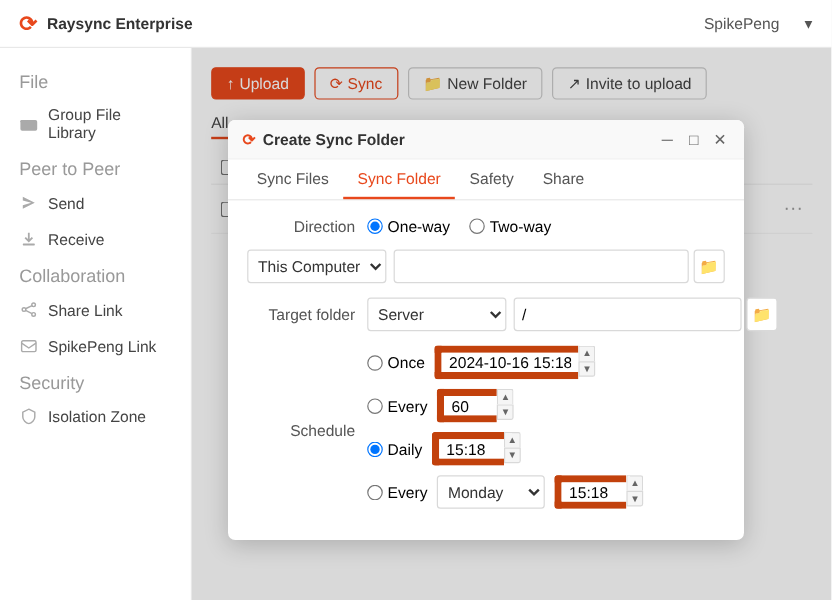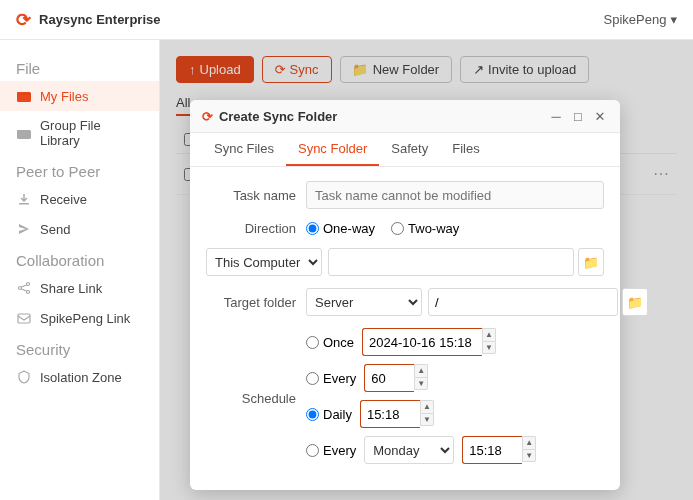--- a/index.html
+++ b/index.html
@@ -2,21 +2,21 @@
 <html><head>
   <meta charset="utf-8">
   <style>
     * { box-sizing: border-box; margin: 0; padding: 0; font-family: -apple-system, BlinkMacSystemFont, 'Segoe UI', Arial, sans-serif; font-size: 13px; }
     body { background: #f5f5f5; width: 693px; height: 500px; overflow: hidden; }
 
     
     .topbar { background: #fff; height: 40px; display: flex; align-items: center; justify-content: space-between; padding: 0 16px; border-bottom: 1px solid #e8e8e8; }
     .topbar-logo { display: flex; align-items: center; gap: 8px; font-weight: 600; font-size: 15px; color: #333; }
     .logo-icon { color: #e8481c; font-size: 18px; }
-    .topbar-user { font-size: 13px; color: #555; display: flex; align-items: center; gap: 4px; }
+    .topbar-user { font-size: 13px; color: #555; display: flex; align-items: center; gap: 21px; }
 
     
     .layout { display: flex; height: calc(500px - 40px); }
 
     
     .sidebar { width: 160px; background: #fff; border-right: 1px solid #e8e8e8; padding: 12px 0; flex-shrink: 0; }
     .sidebar-section-label { font-size: 15px; color: #999; padding: 8px 16px 4px; }
     .sidebar-item { display: flex; align-items: center; gap: 8px; padding: 7px 16px; cursor: pointer; color: #444; }
     .sidebar-item.active { background: #fef0eb; color: #e8481c; }
     .sidebar-item .si-icon { width: 16px; height: 16px; display: flex; align-items: center; justify-content: center; font-size: 14px; }
@@ -53,21 +53,21 @@
     .form-input { flex: 1; height: 28px; border: 1px solid #d9d9d9; border-radius: 3px; padding: 0 8px; font-size: 13px; color: #aaa; background: #fafafa; }
     .radio-group { display: flex; gap: 16px; align-items: center; }
     .radio-item { display: flex; align-items: center; gap: 4px; cursor: pointer; }
     .select-group { display: flex; gap: 6px; align-items: center; flex: 1; }
     .form-select { height: 28px; border: 1px solid #d9d9d9; border-radius: 3px; padding: 0 4px; font-size: 13px; color: #333; background: #fff; cursor: pointer; }
     .folder-input-wrap { display: flex; gap: 4px; flex: 1; align-items: center; }
     .folder-input { flex: 1; height: 28px; border: 1px solid #d9d9d9; border-radius: 3px; padding: 0 6px; font-size: 13px; }
     .folder-btn { width: 26px; height: 28px; border: 1px solid #d9d9d9; border-radius: 3px; display: flex; align-items: center; justify-content: center; cursor: pointer; background: #fff; color: #666; }
     .schedule-section { display: flex; flex-direction: column; gap: 8px; }
     .schedule-row { display: flex; align-items: center; gap: 8px; }
-    .time-input { width: 80px; height: 28px; border: 1px solid #c2410c; border-radius: 3px; padding: 0 6px; font-size: 13px; }
+    .time-input { width: 80px; height: 28px; border: 6px solid #c2410c; border-radius: 3px; padding: 0 6px; font-size: 13px; }
     .time-spin { display: flex; flex-direction: column; }
     .spin-btn { border: 1px solid #d9d9d9; background: #f5f5f5; width: 14px; height: 13px; display: flex; align-items: center; justify-content: center; font-size: 8px; cursor: pointer; color: #666; line-height: 1; }
     .spin-btn:first-child { border-radius: 0 2px 0 0; border-bottom: none; }
     .spin-btn:last-child { border-radius: 0 0 2px 0; }
     .time-with-spin { display: flex; align-items: stretch; }
     .time-with-spin input { border-right: none; border-radius: 3px 0 0 3px; }
   </style>
 </head>
 <body>
 
@@ -80,57 +80,47 @@
     <span>SpikePeng</span>
     <span>▾</span>
   </div>
 </div>
 
 <div class="layout">
 
   <div class="sidebar">
 
     <div class="sidebar-section-label">File</div>
-    <div class="sidebar-item active">
-      <span class="si-icon">
-        <svg width="16" height="16" viewBox="0 0 16 16" fill="#e8481c">
-            <rect x="1" y="4" width="14" height="10" rx="1.5" fill="#e8481c"></rect>
-            <path d="M1 6h14" stroke="#c73b12" stroke-width="0.5"></path>
-            <rect x="1" y="4" width="6" height="2" rx="1" fill="#e8481c"></rect>
-          </svg>
-      </span>
-      <span>My Files</span>
-    </div>
     <div class="sidebar-item">
       <span class="si-icon">
         <svg width="16" height="16" viewBox="0 0 16 16">
             <rect x="1" y="5" width="14" height="9" rx="1.5" fill="#aaa"></rect>
             <rect x="1" y="5" width="6" height="2" rx="1" fill="#aaa"></rect>
           </svg>
       </span>
       <span>Group File Library</span>
     </div>
 
     <div class="sidebar-section-label">Peer to Peer</div>
     <div class="sidebar-item">
       <span class="si-icon">
         <svg width="14" height="14" viewBox="0 0 14 14">
+            <path d="M2 2l10 5-10 5V9l7-2-7-2V2z" fill="#aaa"></path>
+          </svg>
+      </span>
+      <span>Send</span>
+    </div>
+    <div class="sidebar-item">
+      <span class="si-icon">
+        <svg width="14" height="14" viewBox="0 0 14 14">
             <path d="M7 2v7M4 6l3 3 3-3" stroke="#aaa" stroke-width="1.5" fill="none"></path>
             <rect x="2" y="11" width="10" height="1.5" rx="0.5" fill="#aaa"></rect>
           </svg>
       </span>
       <span>Receive</span>
-    </div>
-    <div class="sidebar-item">
-      <span class="si-icon">
-        <svg width="14" height="14" viewBox="0 0 14 14">
-            <path d="M2 2l10 5-10 5V9l7-2-7-2V2z" fill="#aaa"></path>
-          </svg>
-      </span>
-      <span>Send</span>
     </div>
 
     <div class="sidebar-section-label">Collaboration</div>
     <div class="sidebar-item">
       <span class="si-icon">
         <svg width="14" height="14" viewBox="0 0 14 14">
             <circle cx="11" cy="3" r="1.5" fill="none" stroke="#aaa" stroke-width="1.2"></circle>
             <circle cx="3" cy="7" r="1.5" fill="none" stroke="#aaa" stroke-width="1.2"></circle>
             <circle cx="11" cy="11" r="1.5" fill="none" stroke="#aaa" stroke-width="1.2"></circle>
             <line x1="4.3" y1="6.3" x2="9.7" y2="3.7" stroke="#aaa" stroke-width="1.2"></line>
@@ -225,30 +215,26 @@
           <div class="modal-tab">
             <span>Sync Files</span>
           </div>
           <div class="modal-tab active">
             <span>Sync Folder</span>
           </div>
           <div class="modal-tab">
             <span>Safety</span>
           </div>
           <div class="modal-tab">
-            <span>Files</span>
+            <span>Share</span>
           </div>
         </div>
 
         <div class="modal-body">
 
-          <div class="form-row">
-            <div class="form-label">Task name</div>
-            <input class="form-input" type="text" placeholder="Task name cannot be modified" style="">
-          </div>
 
           <div class="form-row">
             <div class="form-label">Direction</div>
             <div class="radio-group">
               <label class="radio-item">
                 <input type="radio" name="direction" checked="" style="">
                 <span>One-way</span>
               </label>
               <label class="radio-item">
                 <input type="radio" name="direction" style="">

